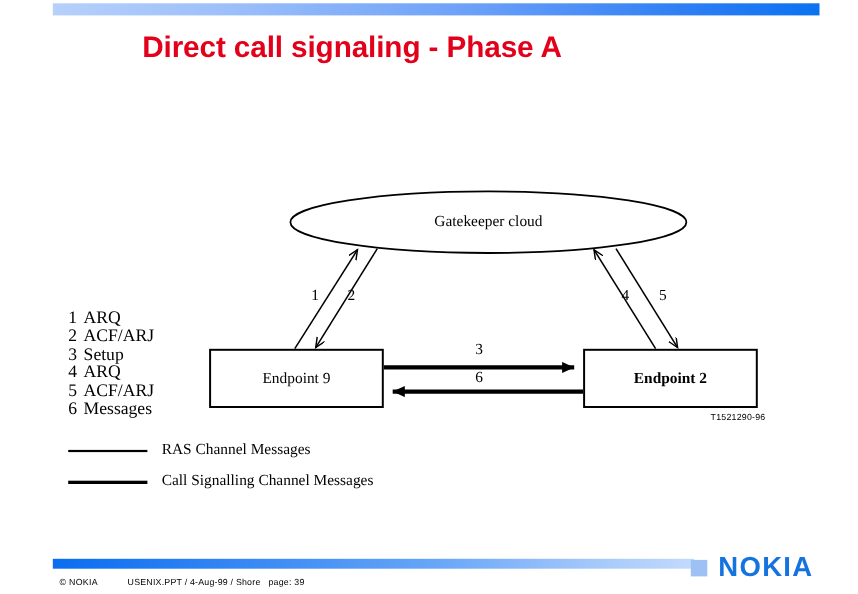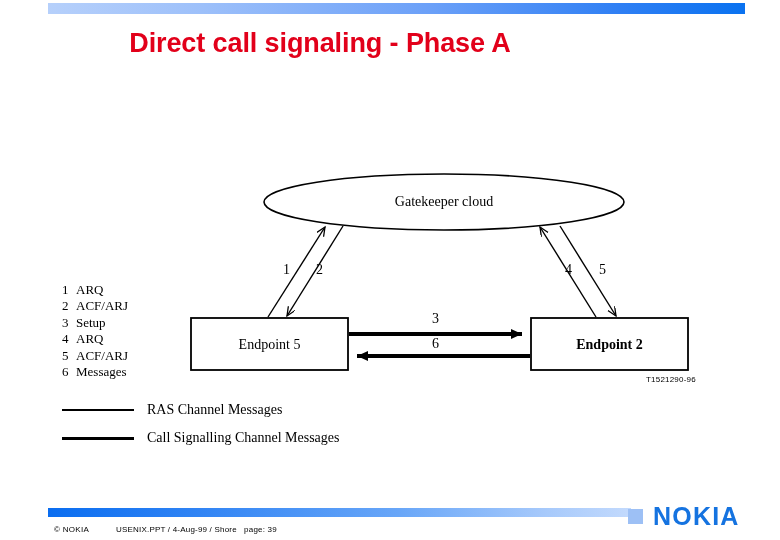--- a/index.html
+++ b/index.html
@@ -50,21 +50,21 @@
     pointer-events: none;
   }
   .fig-svg { position: absolute; left: 0; top: 0; }
 
   
   .msg-list {
     position: absolute;
     left: 62px;
     top: 282px;
     font-family: "Liberation Serif", serif;
-    font-size: 13px;
+    font-size: 16px;
     color: #000000;
     line-height: 16.4px;
   }
   .msg-row { white-space: pre; }
   .msg-num { display: inline-block; width: 14px; }
 
   
   .legend {
     position: absolute;
     left: 62px;
@@ -193,21 +193,21 @@
       <line x1="530" y1="356" x2="357" y2="356" stroke="#000" stroke-width="4" marker-end="url(#ah-thick)"></line>
     </svg>
 
     <div style="position:absolute;left:264px;top:342px;width:360px;text-align:center;
                 font-family:'Liberation Serif',serif;font-size:14px;color:#000;"></div>
 
     <div style="position:absolute;left:264px;top:194px;width:360px;text-align:center;
                 font-family:'Liberation Serif',serif;font-size:14px;color:#000;">Gatekeeper cloud</div>
 
     <div style="position:absolute;left:191px;top:337px;width:157px;text-align:center;
-                font-family:'Liberation Serif',serif;font-size:14px;color:#000;">Endpoint 5</div>
+                font-family:'Liberation Serif',serif;font-size:14px;color:#000;">Endpoint 9</div>
 
     <div style="position:absolute;left:531px;top:337px;width:157px;text-align:center;
                 font-family:'Liberation Serif',serif;font-size:14px;color:#000;font-weight:bold;">Endpoint 2</div>
 
     <div style="position:absolute;left:283px;top:262px;font-family:'Liberation Serif',serif;font-size:14px;color:#000;">1</div>
     <div style="position:absolute;left:316px;top:262px;font-family:'Liberation Serif',serif;font-size:14px;color:#000;">2</div>
     <div style="position:absolute;left:565px;top:262px;font-family:'Liberation Serif',serif;font-size:14px;color:#000;">4</div>
     <div style="position:absolute;left:599px;top:262px;font-family:'Liberation Serif',serif;font-size:14px;color:#000;">5</div>
 
     <div style="position:absolute;left:349px;top:311px;width:173px;text-align:center;

